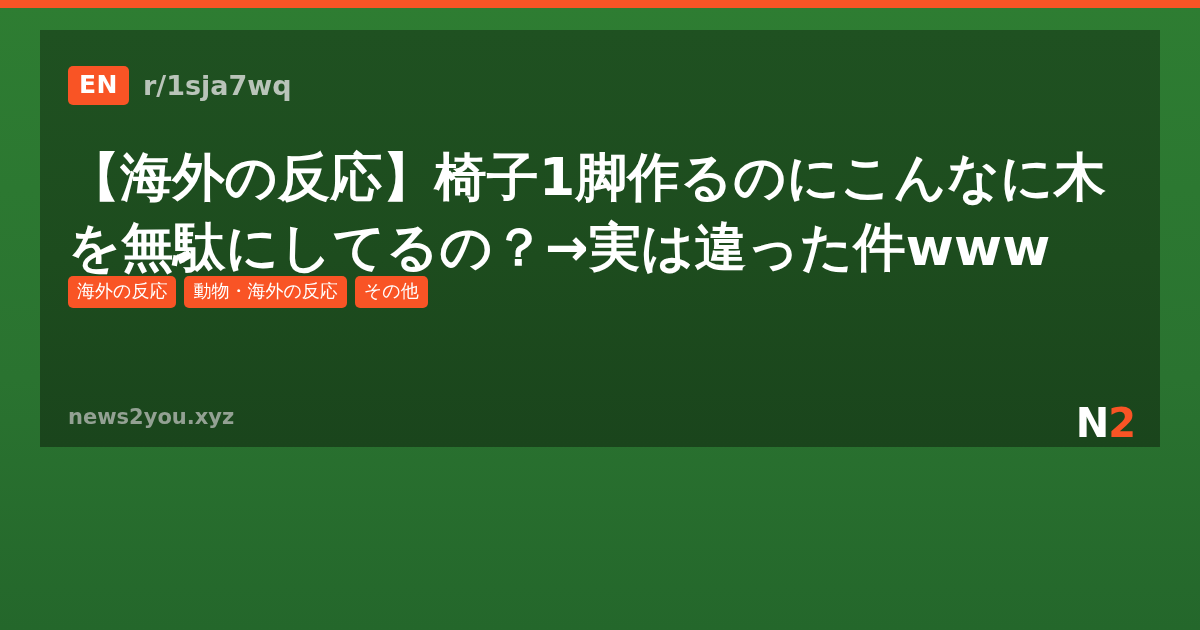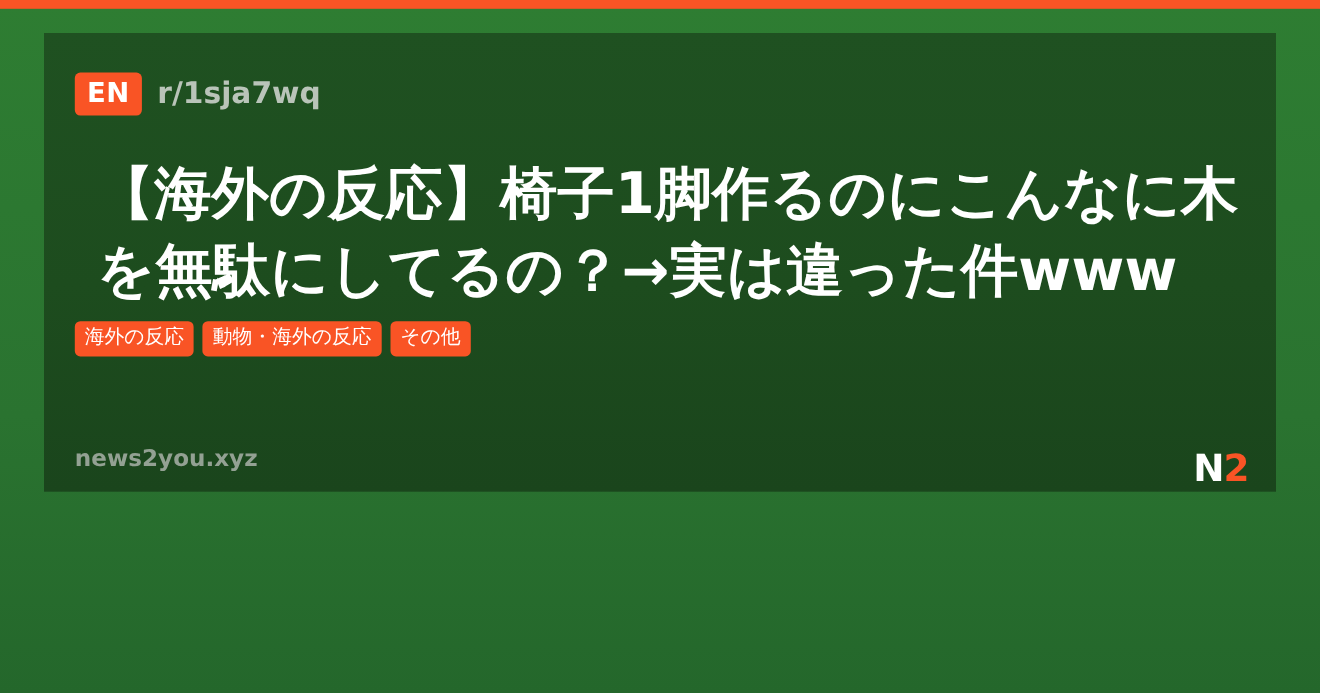--- a/index.html
+++ b/index.html
@@ -77,28 +77,27 @@
     left: 28px;
     top: 112px;
     width: 1062px;
     color: #ffffff;
     font-size: 52px;
     font-weight: 700;
     line-height: 70px;
     letter-spacing: 0.2px;
     word-break: break-all;
     text-align: left;
-    margin-left: 20px;
   }
 
   
   #tag-row {
     position: absolute;
     left: 28px;
-    top: 262px;
+    top: 246px;
     display: flex;
     align-items: center;
     gap: 8px;
   }
   .tag-chip {
     display: inline-block;
     background: #f95425;
     color: #ffffff;
     font-size: 18px;
     font-weight: 400;
@@ -116,21 +115,21 @@
     color: #93a193;
     font-size: 21px;
     line-height: 1;
     font-weight: 700;
   }
 
   #brand-logo {
     position: absolute;
     right: 25px;
     bottom: 4px;
-    font-size: 34px;
+    font-size: 40px;
     font-weight: 700;
     line-height: 1;
     letter-spacing: -1px;
     white-space: nowrap;
   }
   #brand-logo .brand-n { color: #ffffff; }
   #brand-logo .brand-2 { color: #f95425; }
 </style>
 </head>
 <body>

